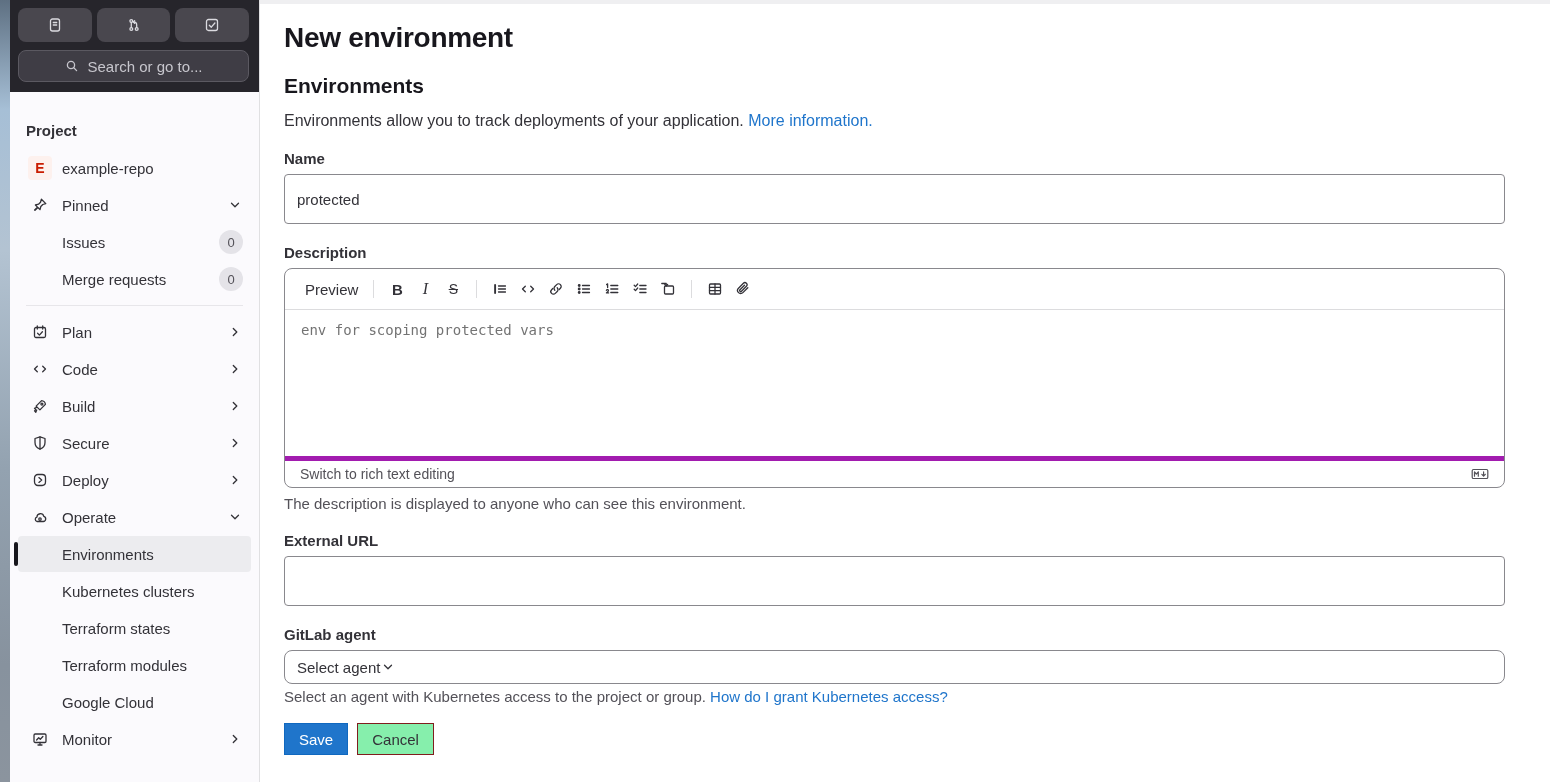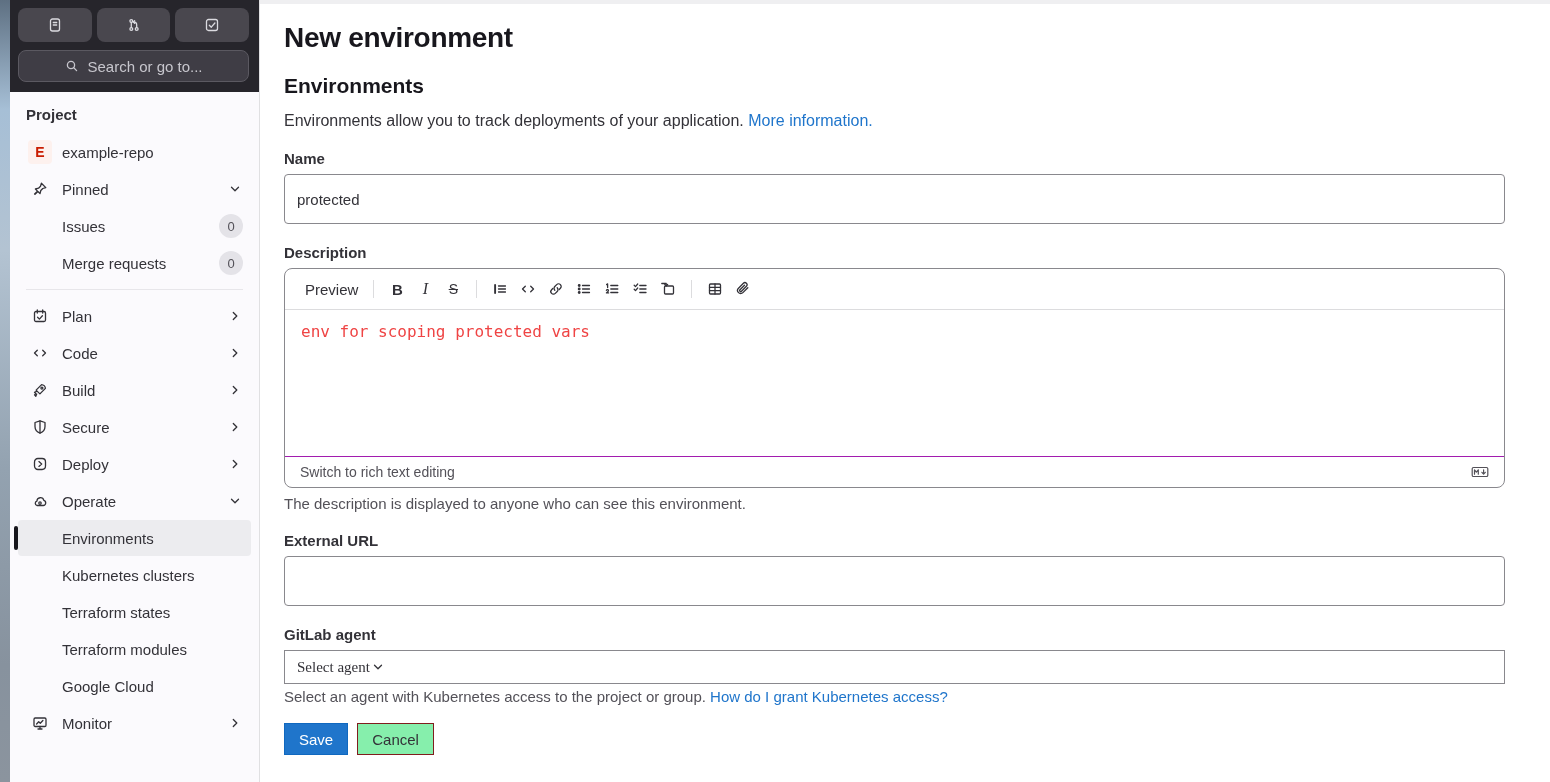--- a/index.html
+++ b/index.html
@@ -16,21 +16,21 @@
   
   .left-strip { width:10px; height:782px; flex:0 0 10px;
     background:linear-gradient(180deg,#5e7082 0%,#a6bfd6 14%,#b3c3d2 32%,#93a2b0 60%,#87929e 85%,#8b949e 100%); }
 
   
   .sidebar { width:250px; flex:0 0 250px; background:#fbfafd; display:flex; flex-direction:column; border-right:1px solid #e0e0e2; }
   .sb-header { background:#26252b; padding:8px 10px 10px 8px; }
   .sb-header-btns { display:flex; gap:5px; }
   .sb-hbtn { flex:1; height:34px; background:#49474e; border:none; border-radius:8px; display:flex; align-items:center; justify-content:center; cursor:pointer; }
   .sb-search { margin-top:8px; height:32px; background:#3f3d45; border:1px solid #5b5961; border-radius:8px; display:flex; align-items:center; justify-content:center; gap:7px; color:#c7c6cd; font-size:15px; cursor:pointer; }
-  .sb-body { flex:1; overflow:hidden; padding-top:2px; }
+  .sb-body { flex:1; overflow:hidden; padding-top:18px; }
   .sb-section-label { font-size:15px; font-weight:700; color:#333238; padding:12px 16px 10px; }
   .sb-row { position:relative; display:flex; align-items:center; height:36px; margin:1px 8px; padding:0 8px; border-radius:4px; font-size:15px; color:#333238; cursor:pointer; }
   .sb-row .row-icon { width:16px; margin:0 14px 0 6px; flex:0 0 16px; }
   .sb-row.indent { padding-left:44px; }
   .sb-row.active { background:#ececef; }
   .sb-row.active::before { content:""; position:absolute; left:-4px; top:6px; width:4px; height:24px; border-radius:2px; background:#18171d; }
   .sb-avatar { width:24px; height:24px; border-radius:4px; background:#fdf1ee; color:#c91c00; font-size:14px; font-weight:700; display:flex; align-items:center; justify-content:center; margin:0 10px 0 2px; flex:0 0 24px; }
   .sb-badge { margin-left:auto; min-width:24px; height:24px; border-radius:12px; background:#e4e3e8; color:#535158; font-size:13px; display:flex; align-items:center; justify-content:center; padding:0 7px; }
   .sb-chev { margin-left:auto; }
   .sb-divider { height:1px; background:#e7e6ea; margin:8px 16px; }
@@ -44,25 +44,25 @@
   .field-label { font-size:15px; font-weight:700; margin:20px 0 7px; }
   .text-input { width:100%; height:50px; border:1px solid #89888d; border-radius:4px; padding:0 12px; font-size:15px; font-family:"Liberation Sans",sans-serif; color:#333238; background:#fff; }
   .editor { border:1px solid #89888d; border-radius:8px; overflow:hidden; }
   .editor-toolbar { display:flex; align-items:center; height:41px; border-bottom:1px solid #dcdcde; padding:0 14px; }
   .tb-preview { font-size:15px; color:#333238; background:none; border:none; padding:4px 6px; cursor:pointer; font-family:inherit; }
   .tb-sep { width:1px; height:18px; background:#dcdcde; margin:0 9px; }
   .tb-btn { width:28px; height:28px; border:none; background:none; border-radius:4px; display:flex; align-items:center; justify-content:center; cursor:pointer; color:#333238; }
   .tb-b { font-weight:700; font-size:15px; }
   .tb-i { font-style:italic; font-family:"Liberation Serif",serif; font-size:16px; }
   .tb-s { font-size:14px; text-decoration:line-through; }
-  .editor-textarea { display:block; width:100%; height:146px; border:none; outline:none; resize:none; padding:12px 16px; font-family:"DejaVu Sans Mono",monospace; font-size:16px; color:#ef4444; }
-  .editor-footer { display:flex; align-items:center; justify-content:space-between; height:31px; border-top:1px solid #a21caf; padding:0 15px; }
+  .editor-textarea { display:block; width:100%; height:146px; border:none; outline:none; resize:none; padding:12px 16px; font-family:"DejaVu Sans Mono",monospace; font-size:14px; color:#737373; }
+  .editor-footer { display:flex; align-items:center; justify-content:space-between; height:31px; border-top:5px solid #a21caf; padding:0 15px; }
   .switch-rich { font-size:14px; color:#535158; background:none; border:none; cursor:pointer; font-family:inherit; }
   .helper { font-size:15px; color:#535158; margin-top:7px; }
-  .select { width:100%; height:34px; border:1px solid #89888d; border-radius:0; padding:0 12px; font-size:15px; display:flex; align-items:center; justify-content:flex-start; cursor:pointer; background:#fff;font-family:Liberation Serif, serif; }
+  .select { width:100%; height:34px; border:1px solid #89888d; border-radius:8px; padding:0 12px; font-size:15px; display:flex; align-items:center; justify-content:flex-start; cursor:pointer; background:#fff; }
   .form-actions { display:flex; gap:9px; margin-top:18px; }
   .btn { height:32px; border-radius:0; font-size:15px; font-family:inherit; cursor:pointer; padding:0 14px; }
   .btn-primary { background:#1f75cb; border:1px solid #1068bf; color:#fff; }
   .btn-secondary { background:#86efac; border:1px solid #7f1d1d; color:#333238; }
   .mt4 { margin-top:4px; }
 </style>
 </head>
 <body>
 
 <div class="left-strip"></div>

